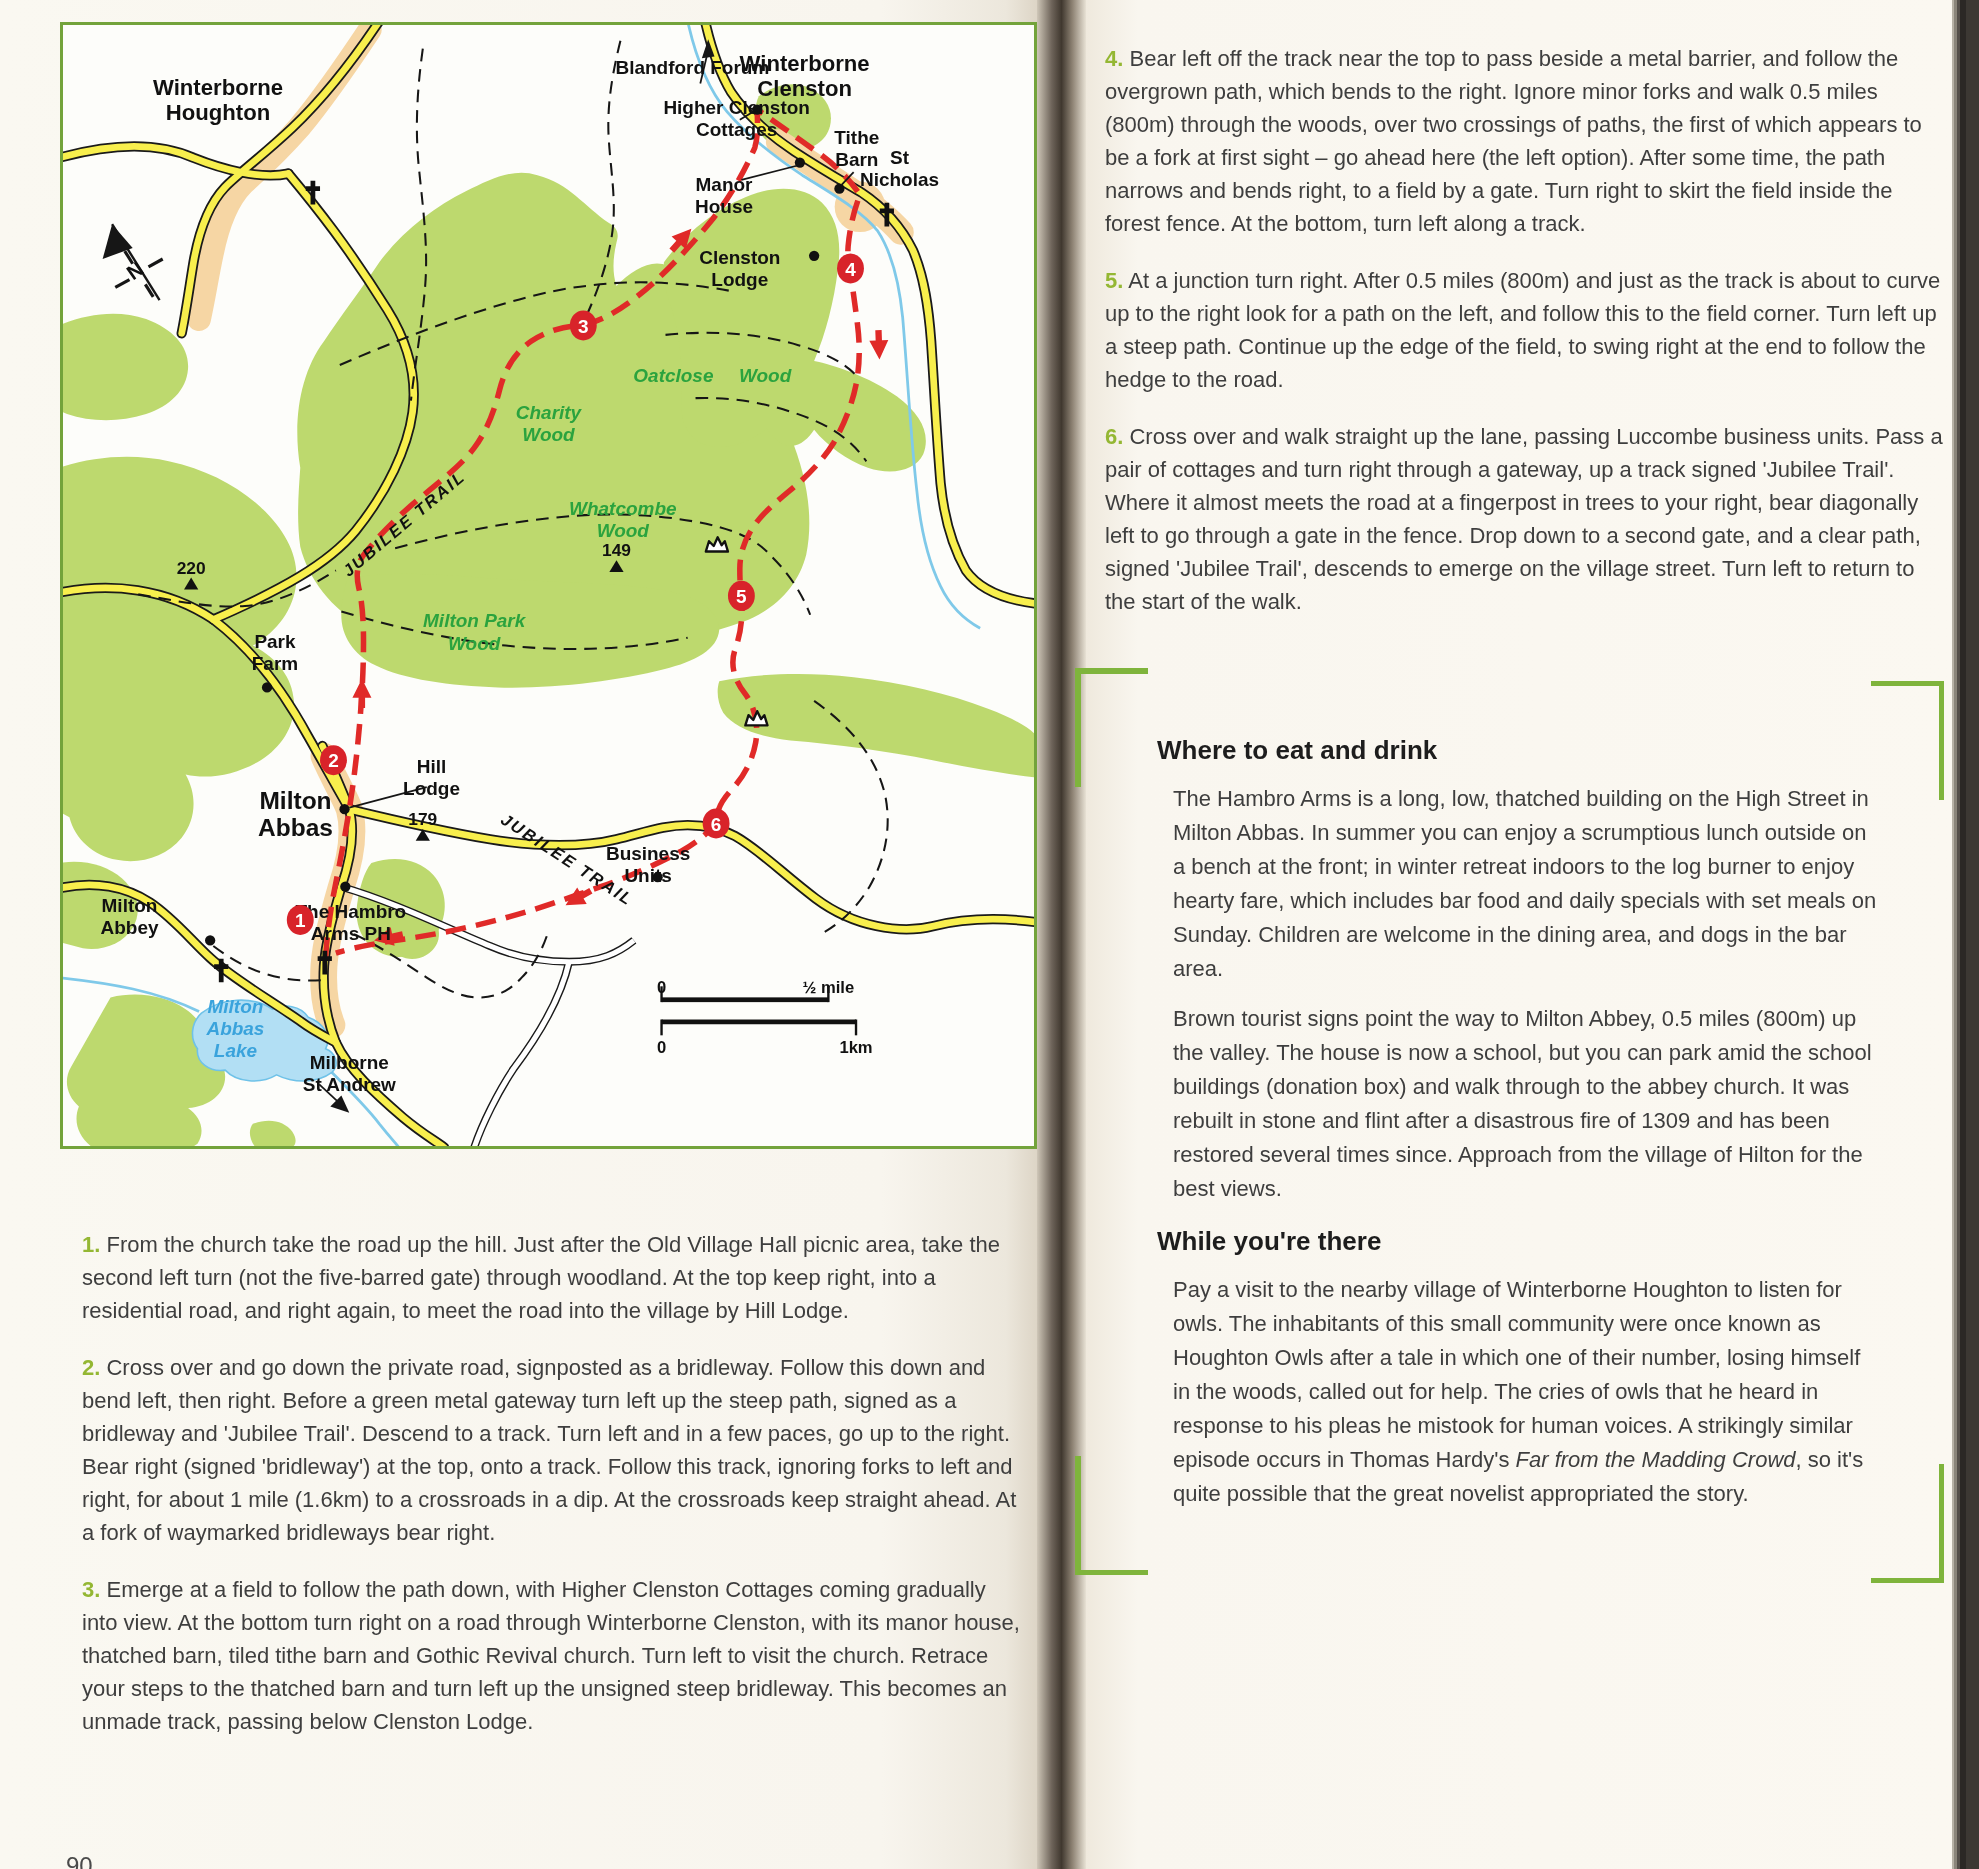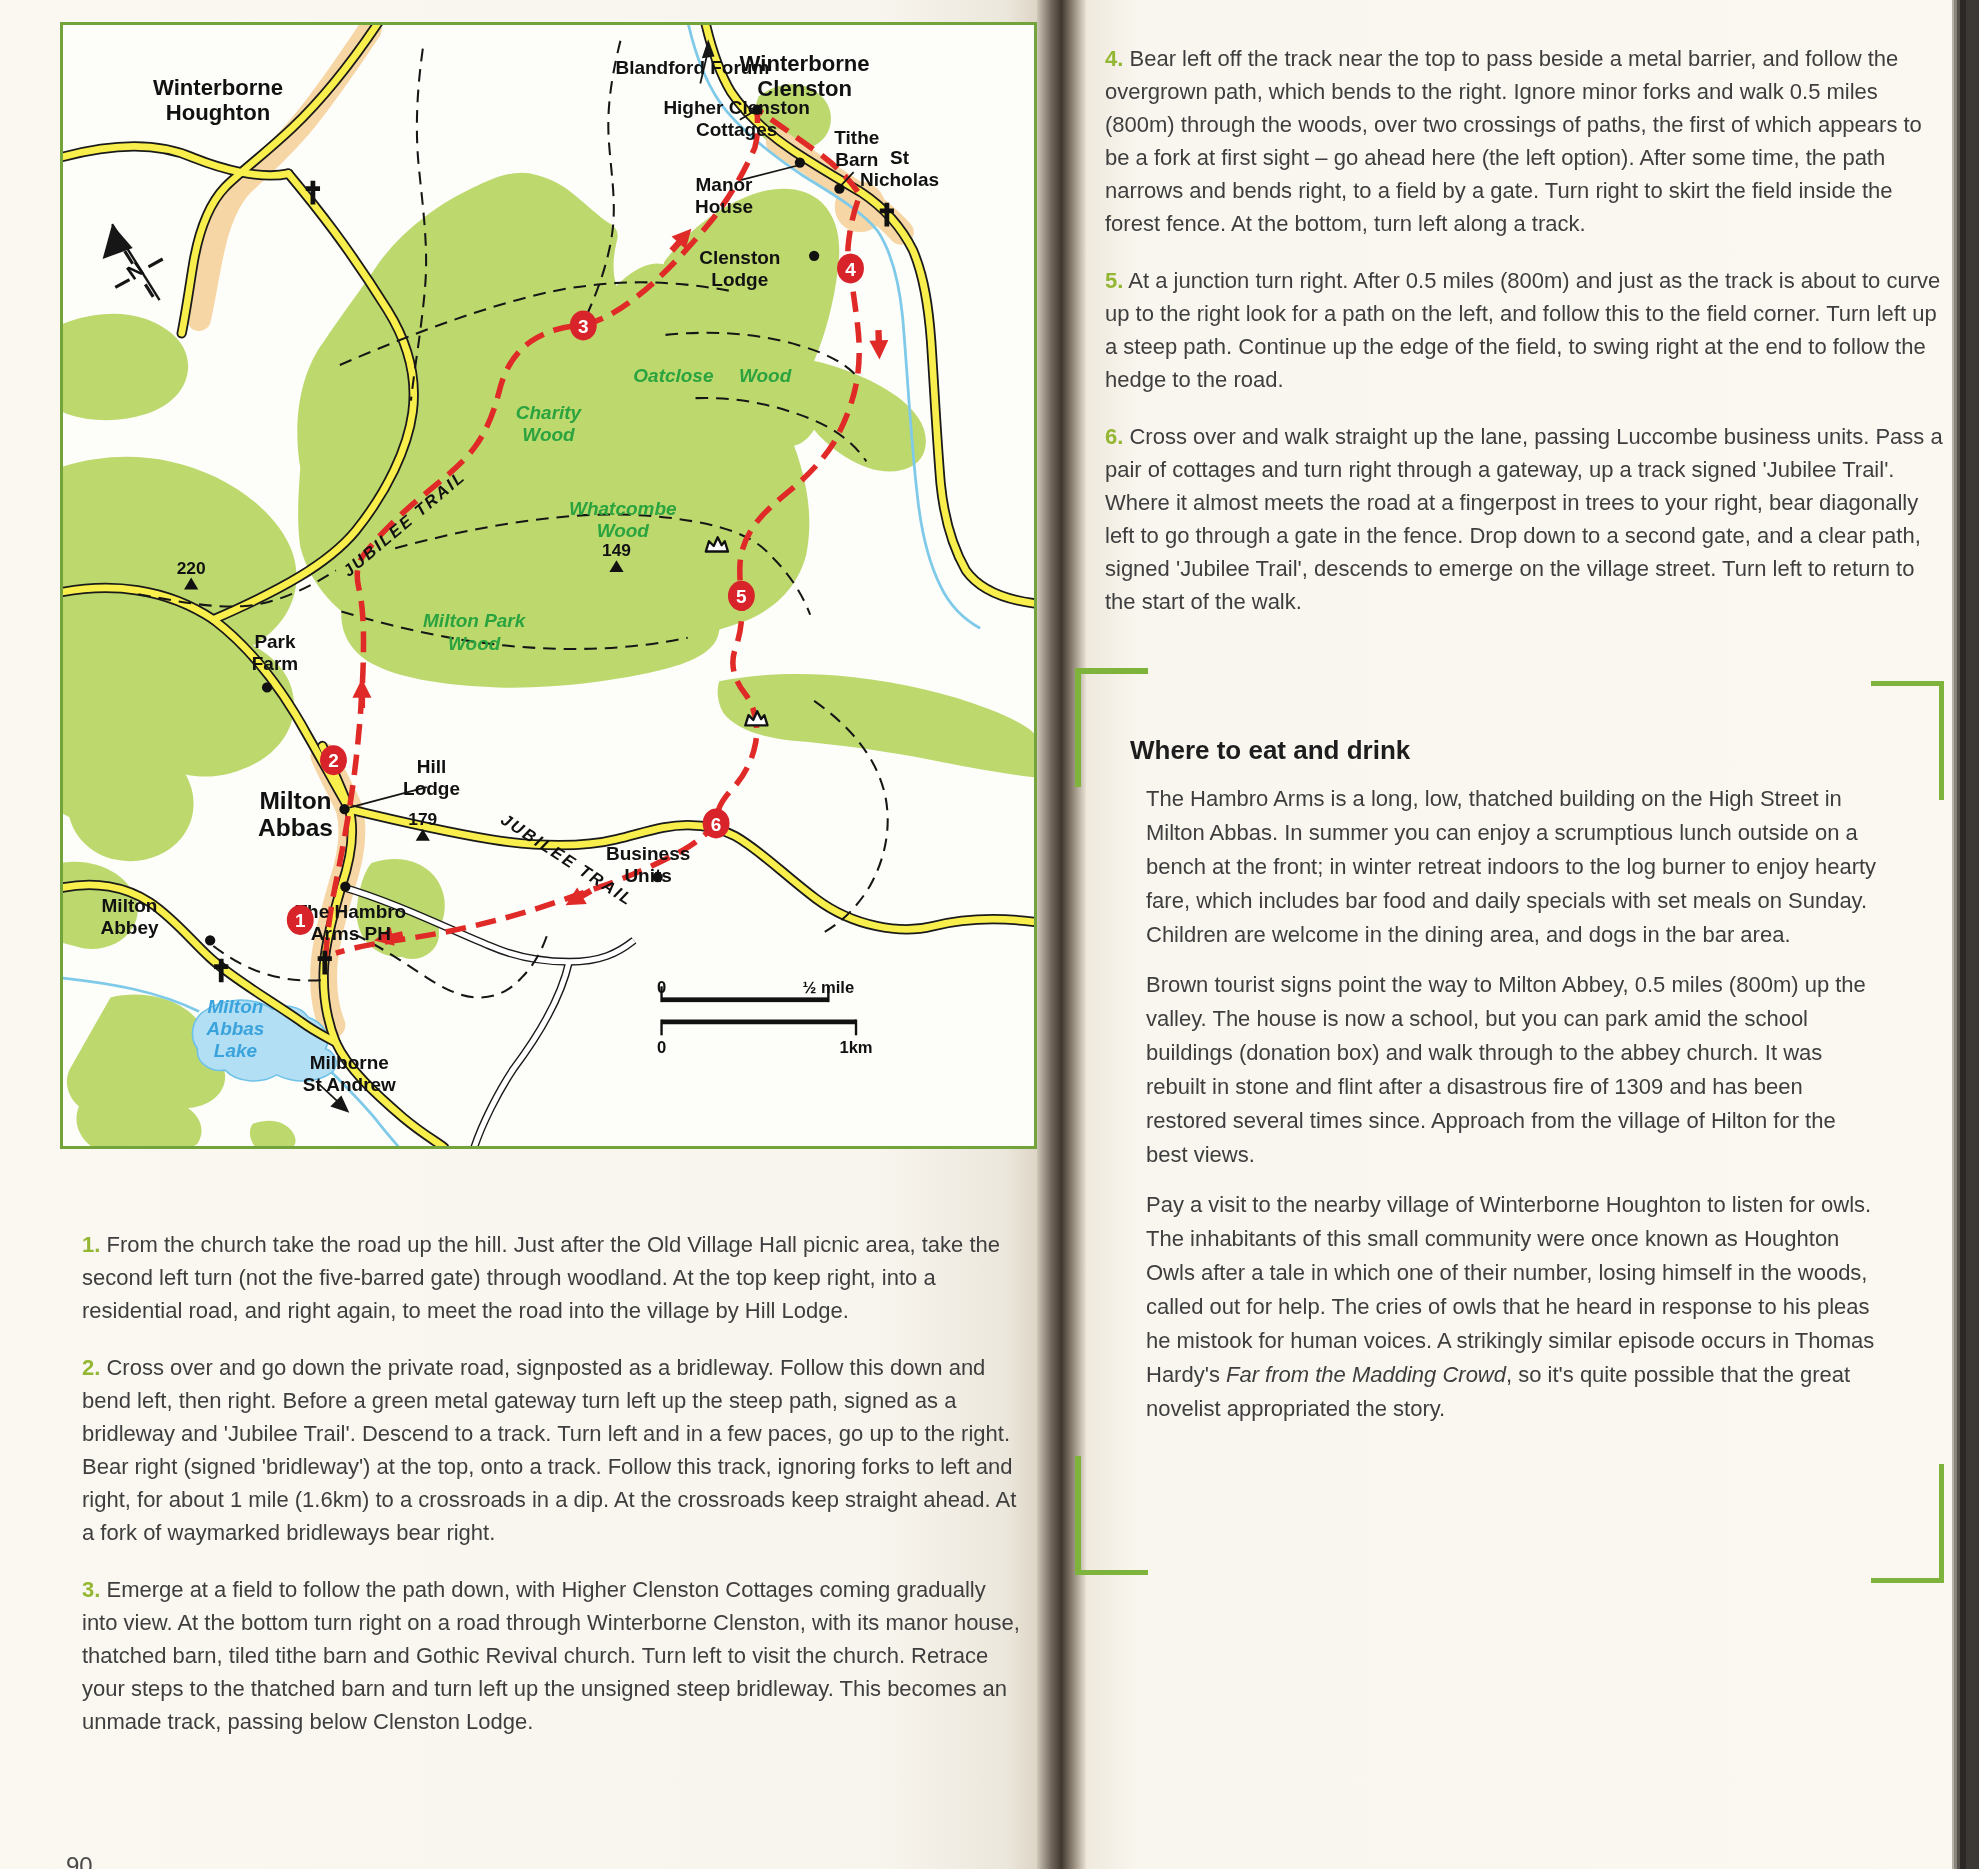--- a/index.html
+++ b/index.html
@@ -44,21 +44,21 @@
   text.compass{font-size:26px;font-weight:bold;}
   text.mnum{font-size:24px;font-weight:bold;fill:#fff;}
   
   .steps-left{position:absolute;left:82px;top:1228px;width:939px;}
   .steps-right{position:absolute;left:19px;top:19px;width:844px;margin-top:23px;}
   p.step{margin:0 0 24px 0;font-size:22px;line-height:33px;color:#3e3e3e;}
   .stepnum{color:#94b733;font-weight:bold;}
   
   .sidebar{
     position:absolute;left:-11px;top:668px;width:869px;height:907px;
-    box-sizing:border-box;padding:46px 47px 0 55px;
+    box-sizing:border-box;padding:46px 47px 0 82px;
   }
   .bracket{position:absolute;width:73px;height:119px;}
   .bracket span{position:absolute;background:#7fb43c;}
   .b-h{width:73px;height:5.5px;}
   .b-v{width:5.5px;height:119px;}
   .sb-h{font-size:26px;font-weight:bold;color:#1d1d1d;margin:20.5px 0 9.5px 0;}
   .sb-h:first-child{margin-top:0;}
   .sb-p{font-size:22px;line-height:34px;color:#3e3e3e;margin:16px;}
   .pagenum{position:absolute;left:66px;top:1852px;font-size:24px;color:#4a4a4a;}
 </style>
@@ -328,18 +328,19 @@
     <div class="bracket" style="right:0;bottom:-8px;">
       <span class="b-h" style="right:0;bottom:0;"></span>
         <span class="b-v" style="right:0;bottom:0;"></span>
     </div>
 
     <h2 class="sb-h">Where to eat and drink</h2>
     <p class="sb-p">The Hambro Arms is a long, low, thatched building on the High Street in Milton Abbas. In summer you can enjoy a scrumptious lunch outside on a bench at the front; in winter retreat indoors to the log burner to enjoy hearty fare, which includes bar food and daily specials with set meals on Sunday. Children are welcome in the dining area, and dogs in the bar area.</p>
 
     <p class="sb-p">Brown tourist signs point the way to Milton Abbey, 0.5 miles (800m) up the valley. The house is now a school, but you can park amid the school buildings (donation box) and walk through to the abbey church. It was rebuilt in stone and flint after a disastrous fire of 1309 and has been restored several times since. Approach from the village of Hilton for the best views.</p>
 
+    <h2 class="sb-h">While you're there</h2>
     <p class="sb-p"><span>Pay a visit to the nearby village of Winterborne Houghton to listen for owls. The inhabitants of this small community were once known as Houghton Owls after a tale in which one of their number, losing himself in the woods, called out for help. The cries of owls that he heard in response to his pleas he mistook for human voices. A strikingly similar episode occurs in Thomas Hardy's </span><i>Far from the Madding Crowd</i><span>, so it's quite possible that the great novelist appropriated the story.</span></p>
   </div>
 </div>
 
 <div class="book-edge"></div>
 
 
 </body></html>

